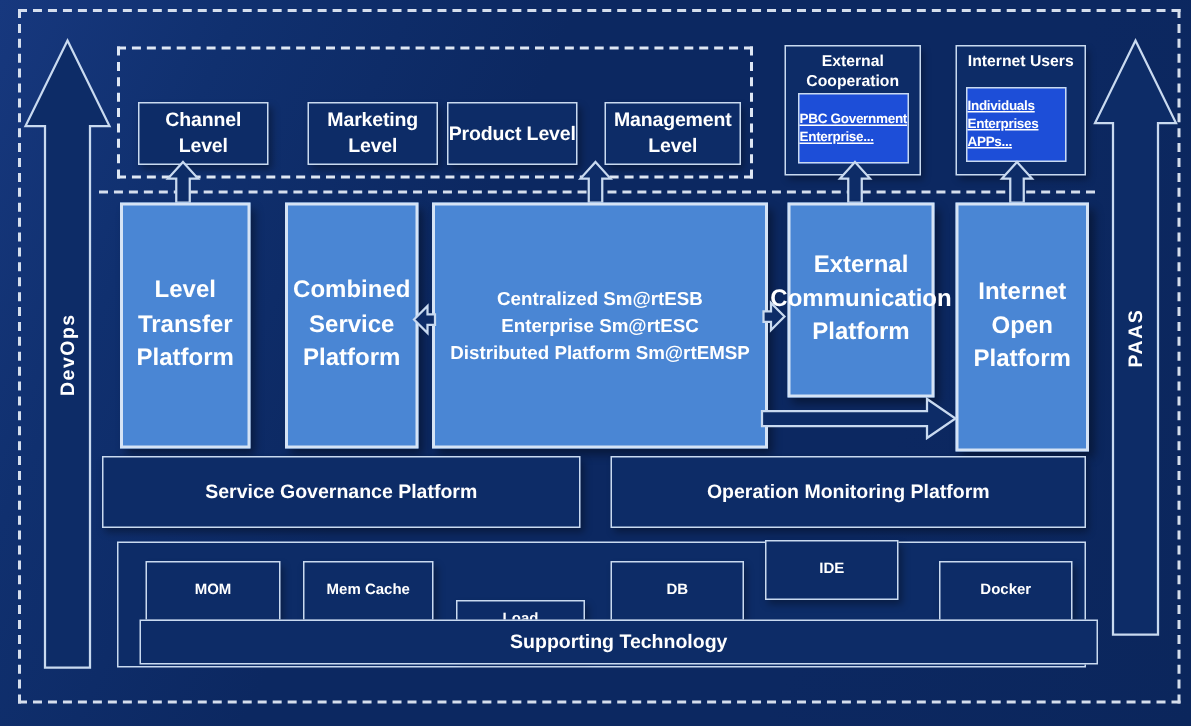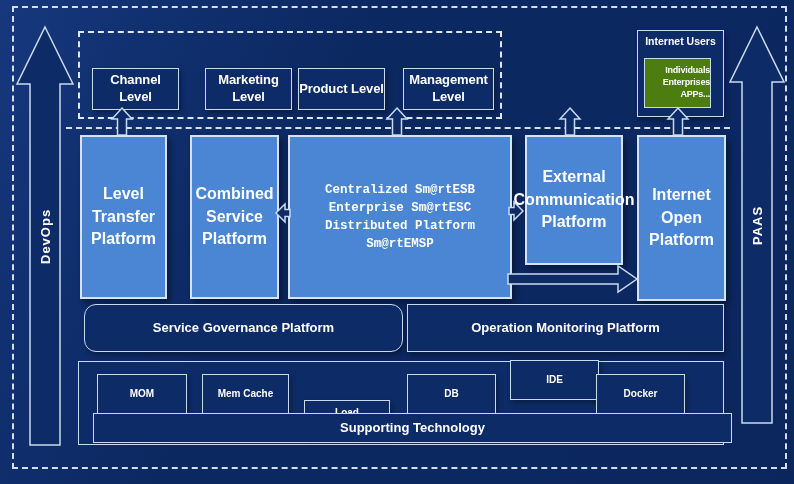--- a/index.html
+++ b/index.html
@@ -36,29 +36,29 @@
     font-weight:700;line-height:1.4;font-size:16px;
   }
   .level-box{font-size:13px;letter-spacing:-0.1px;}
   .title-box{
     position:absolute;background:#0d2c67;border:1.5px solid #c9daf0;
     box-shadow:2px 3px 5px rgba(0,0,0,0.35);
     font-weight:700;text-align:center;
   }
   .title-box .title{display:block;font-size:10.5px;line-height:1.25;padding-top:4px;}
   .inner-box{
-    position:absolute;background:#4d7c0f;border:1px solid #c9daf0;
-    display:flex;align-items:center;justify-content:center;text-align:right;
-    font-size:9px;font-weight:700;line-height:1.3;letter-spacing:-0.2px;
+    position:absolute;background:#1d4ed8;border:1px solid #c9daf0;
+    display:flex;align-items:center;justify-content:center;text-align:left;
+    font-size:9px;font-weight:700;line-height:1.3;letter-spacing:-0.2px;text-decoration:underline;
   }
   .gov-box{font-size:13px;}
   .tech-box{font-size:10px;line-height:1.25;}
   .support-bar{font-size:13px;}
   .esb-lines span{display:block;}
-  .esb{font-size:12.5px;line-height:1.45;font-family:Liberation Mono, monospace;}
+  .esb{font-size:12.5px;line-height:1.45;}
   .varrow-label{
     position:absolute;left:0;top:0;width:100%;height:100%;
     display:flex;align-items:center;justify-content:center;
     writing-mode:vertical-rl;transform:rotate(180deg);
     font-weight:700;font-size:13px;letter-spacing:1px;color:#ffffff;
   }
   svg{position:absolute;overflow:visible;}
   svg polygon{fill:#0d2c67;stroke:#c9daf0;stroke-width:1.5;}
 </style>
 </head>
@@ -81,20 +81,24 @@
   <div style="position:absolute;left:727px;top:24px;width:60px;height:402px;">
     <span class="varrow-label">PAAS</span>
   </div>
 
   <div class="top-dashed-box"></div>
   <div class="box-dark level-box" style="left:92px;top:68px;width:85px;height:40px;">Channel Level</div>
   <div class="box-dark level-box" style="left:205px;top:68px;width:85px;height:40px;">Marketing Level</div>
   <div class="box-dark level-box" style="left:298px;top:68px;width:85px;height:40px;">Product Level</div>
   <div class="box-dark level-box" style="left:403px;top:68px;width:89px;height:40px;">Management Level</div>
 
+  <div class="title-box" style="left:523px;top:30px;width:89px;height:85px;">
+    <span class="title">External Cooperation</span>
+    <div class="inner-box" style="left:8px;top:31px;width:72px;height:45px;">PBC Government Enterprise...</div>
+  </div>
 
   <div class="title-box" style="left:637px;top:30px;width:85px;height:85px;">
     <span class="title">Internet Users</span>
     <div class="inner-box" style="left:6px;top:27px;width:65px;height:48px;">Individuals Enterprises APPs...</div>
   </div>
 
   <div class="hline-dashed"></div>
 
   <svg style="left:110px;top:106px;" width="24" height="31" viewBox="0 0 24 31">
       <polygon points="12,2 22,13 16.5,13 16.5,29 7.5,29 7.5,13 2,13"></polygon>
@@ -126,25 +130,25 @@
   <svg style="left:274px;top:201px;" width="18" height="24" viewBox="0 0 18 24">
       <polygon points="2,12 11,3 11,8.5 16,8.5 16,15.5 11,15.5 11,21"></polygon>
     </svg>
   <svg style="left:507px;top:199px;" width="18" height="24" viewBox="0 0 18 24">
       <polygon points="16,12 7,3 7,8.5 2,8.5 2,15.5 7,15.5 7,21"></polygon>
     </svg>
   <svg style="left:507px;top:263px;" width="132" height="32" viewBox="0 0 132 32">
       <polygon points="1,11 111,11 111,3 130,16 111,29 111,21 1,21"></polygon>
     </svg>
 
-  <div class="box-dark gov-box" style="left:84px;top:304px;width:317px;height:46px;border-radius:12px;">Service Governance Platform</div>
+  <div class="box-dark gov-box" style="left:68px;top:304px;width:317px;height:46px;">Service Governance Platform</div>
   <div class="box-dark gov-box" style="left:407px;top:304px;width:315px;height:46px;">Operation Monitoring Platform</div>
 
   <div class="box-dark noshadow" style="left:78px;top:361px;width:644px;height:82px;"></div>
   <div class="box-dark tech-box" style="left:97px;top:374px;width:88px;height:38px;">MOM</div>
   <div class="box-dark tech-box" style="left:202px;top:374px;width:85px;height:38px;">Mem Cache</div>
   <div class="box-dark tech-box" style="left:304px;top:374px;width:86px;height:38px;padding:0 14px;box-sizing:border-box;margin-top:26px;">Load Balancing</div>
   <div class="box-dark tech-box" style="left:407px;top:374px;width:87px;height:38px;">DB</div>
   <div class="box-dark tech-box" style="left:510px;top:360px;width:87px;height:38px;">IDE</div>
-  <div class="box-dark tech-box" style="left:596px;top:374px;width:87px;height:38px;">Docker</div>
+  <div class="box-dark tech-box" style="left:626px;top:374px;width:87px;height:38px;">Docker</div>
   <div class="box-dark support-bar noshadow" style="left:93px;top:413px;width:637px;height:28px;">Supporting Technology</div>
 
 </div>
 
 </body></html>

